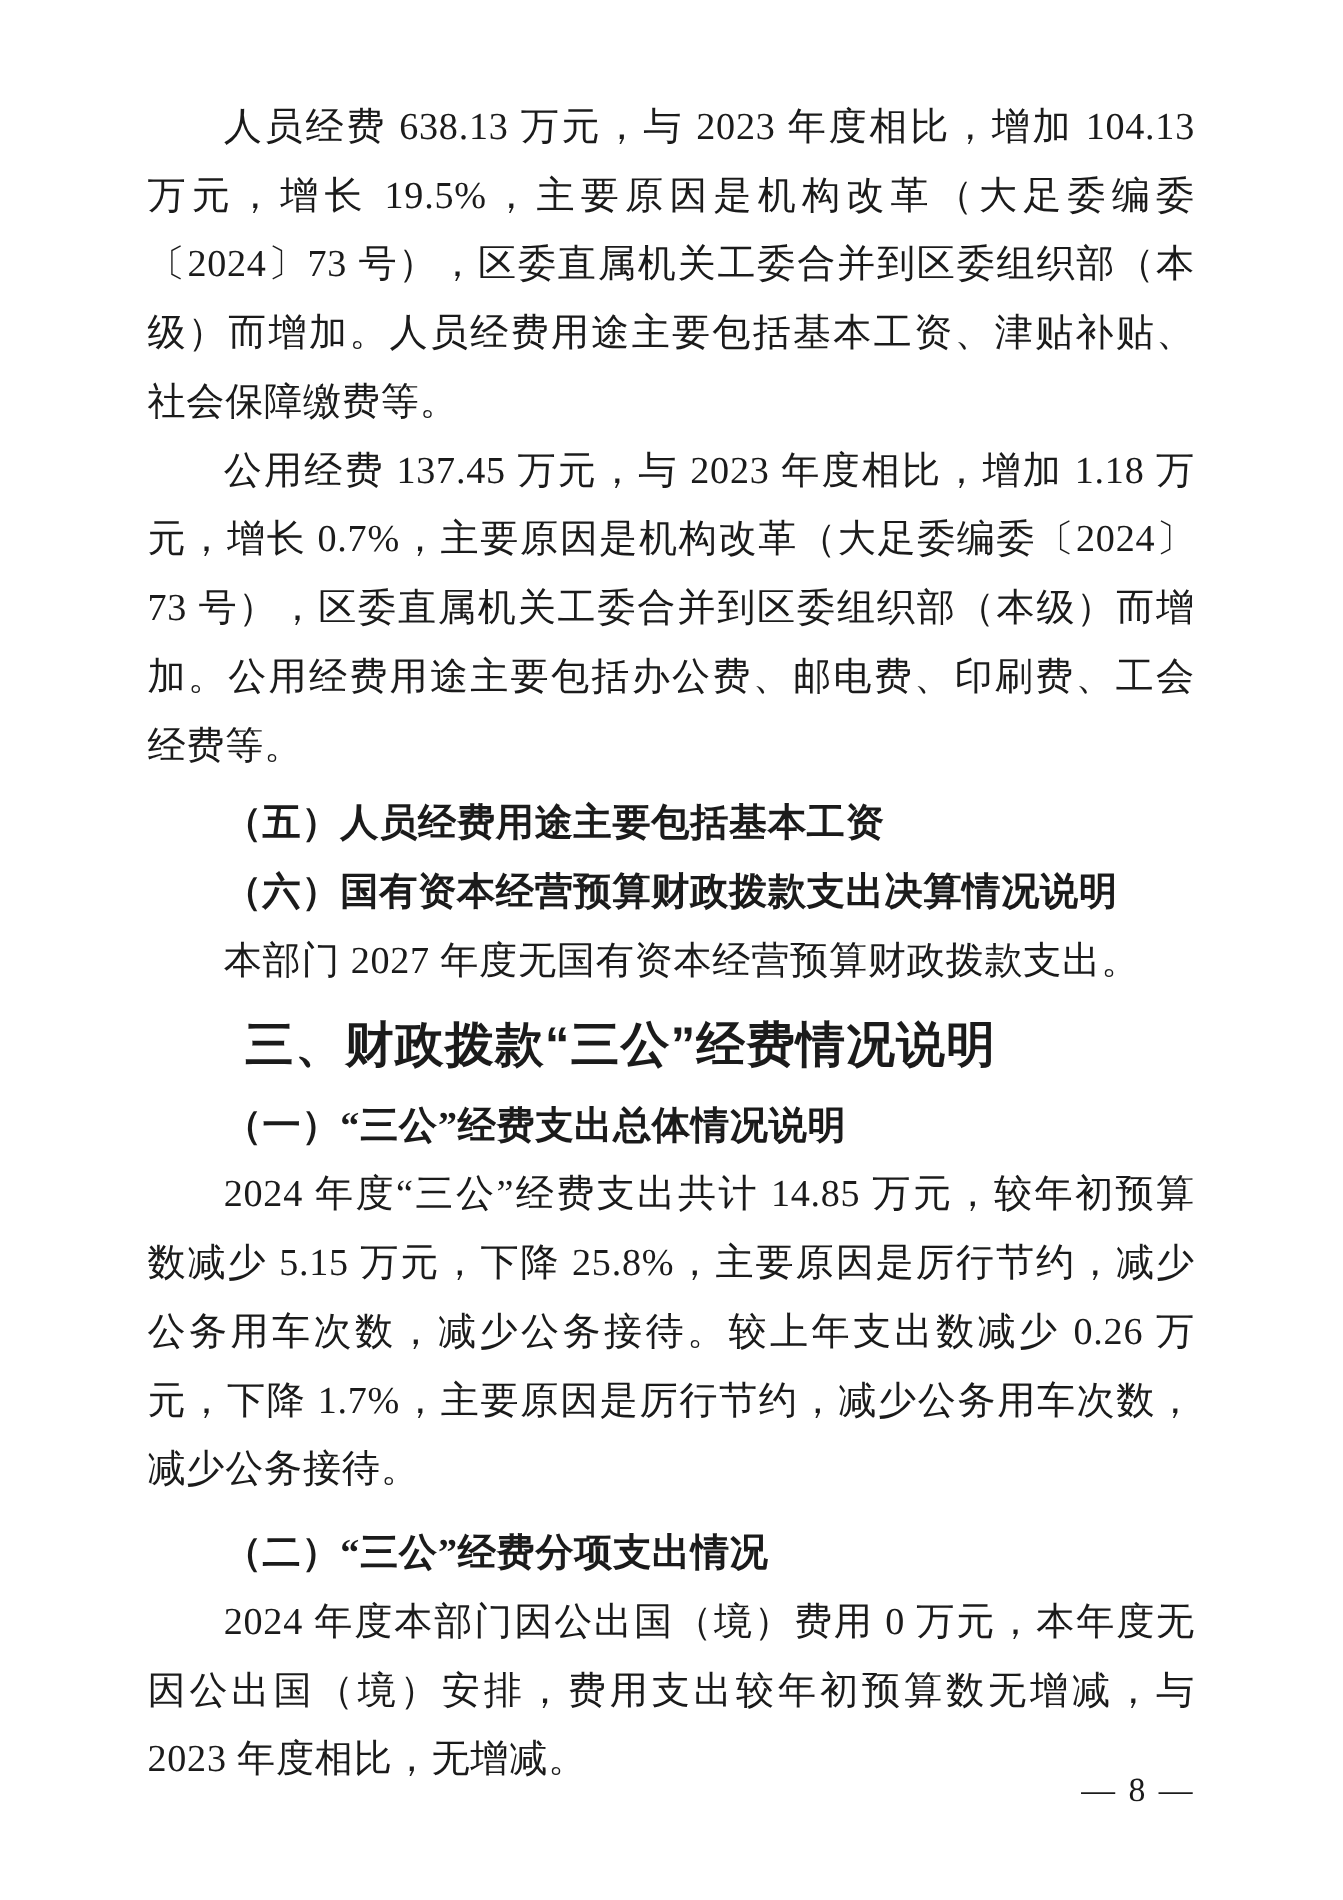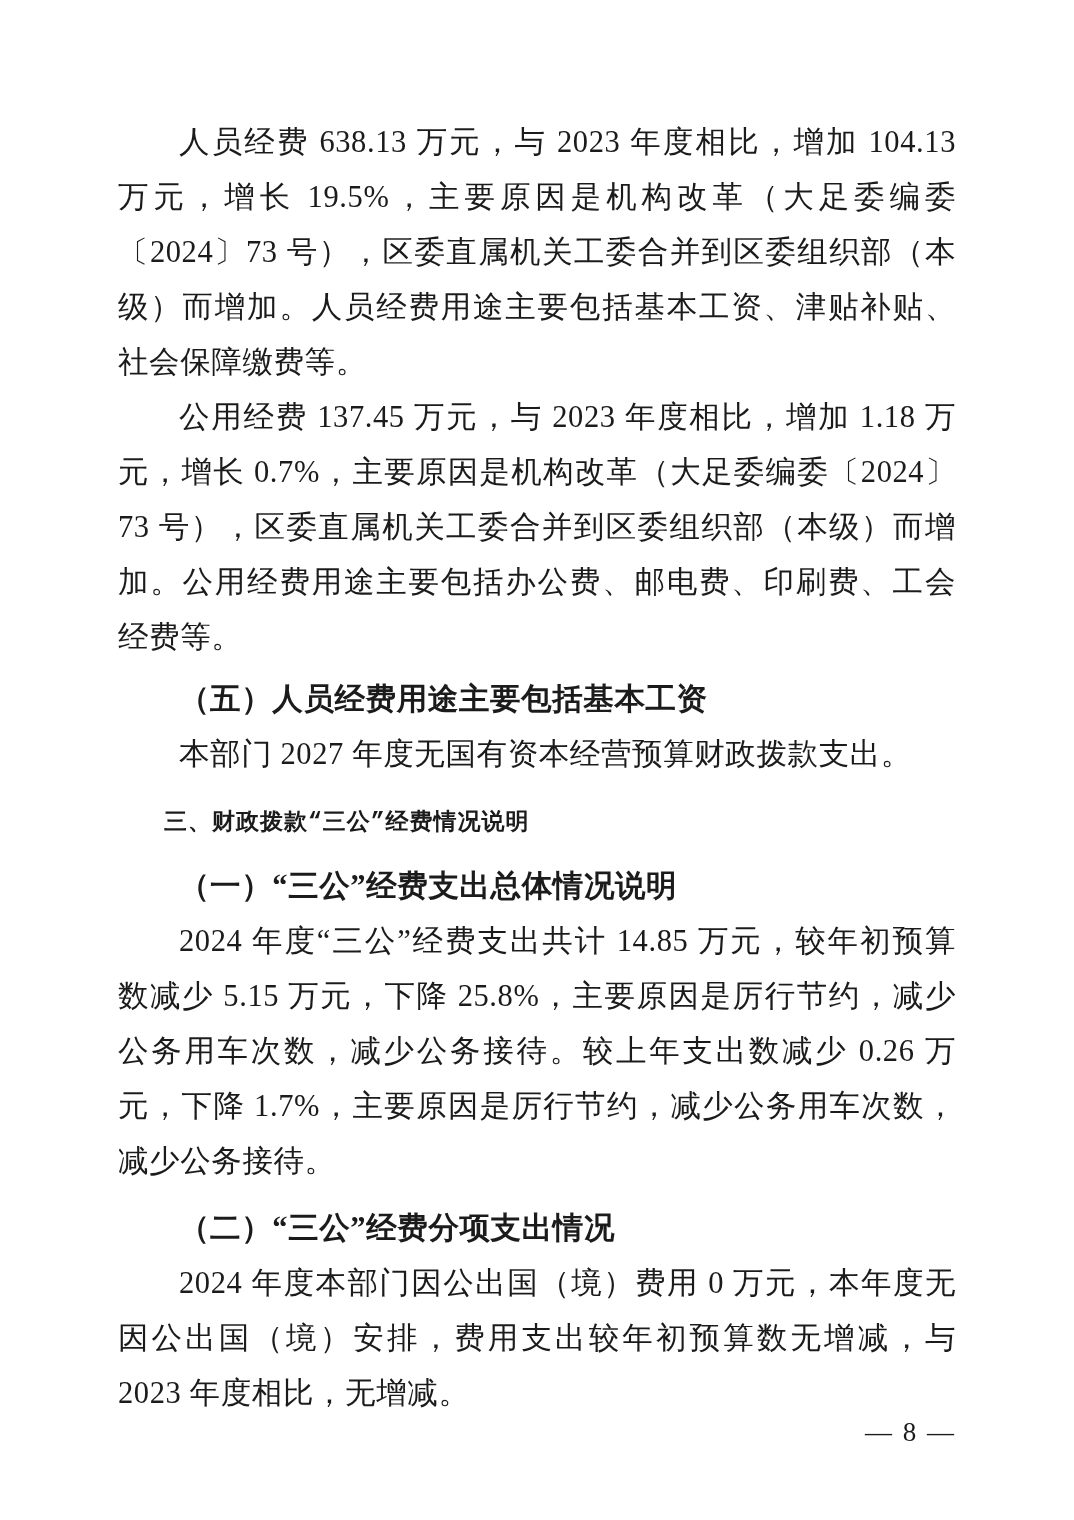--- a/index.html
+++ b/index.html
@@ -12,21 +12,21 @@
     height: 1520px;
     font-family: "Liberation Serif", "DejaVu Serif", serif;
     color: #1b1b1b;
     position: relative;
     overflow: hidden;
   }
   .page {
     box-sizing: border-box;
     width: 1074px;
     height: 1520px;
-    padding: 115px 118px 0 118px;
+    padding: 74px 118px 0 118px;
     position: relative;
   }
   .body-text {
     font-size: 30.5px;
     line-height: 55px;
     text-indent: 2em;
     text-align: justify;
     margin: 0;
     letter-spacing: 0.6px;
     font-family: "Liberation Serif", "DejaVu Serif", serif;
@@ -34,27 +34,27 @@
   .heading {
     font-size: 30.5px;
     line-height: 55px;
     text-indent: 2em;
     margin: 0;
     font-weight: bold;
     letter-spacing: 0.6px;
     font-family: "Liberation Serif", "DejaVu Serif", serif;
   }
   .heading-major {
-    font-size: 23px;
+    font-size: 39px;
     line-height: 58px;
     text-indent: 2em;
     margin: 0;
     font-weight: bold;
     letter-spacing: 1px;
-    font-family: Liberation Mono, monospace;
+    font-family: Liberation Sans, sans-serif;
   }
   .gap-sm { height: 7px; }
   .gap-md { height: 12px; }
   .footer {
     position: absolute;
     bottom: 72px;
     right: 118px;
     font-size: 27px;
     letter-spacing: 2px;
     color: #1b1b1b;
@@ -68,20 +68,21 @@
 
   <p class="body-text">人员经费 638.13 万元，与 2023 年度相比，增加 104.13 万元，增长 19.5%，主要原因是机构改革（大足委编委〔2024〕73 号），区委直属机关工委合并到区委组织部（本级）而增加。人员经费用途主要包括基本工资、津贴补贴、社会保障缴费等。</p>
 
   <p class="body-text">公用经费 137.45 万元，与 2023 年度相比，增加 1.18 万元，增长 0.7%，主要原因是机构改革（大足委编委〔2024〕73 号），区委直属机关工委合并到区委组织部（本级）而增加。公用经费用途主要包括办公费、邮电费、印刷费、工会经费等。</p>
 
   <div class="gap-sm"></div>
 
   <p class="heading">（五）人员经费用途主要包括基本工资</p>
 
 
+  <p class="heading">（六）国有资本经营预算财政拨款支出决算情况说明</p>
 
   <p class="body-text">本部门 2027 年度无国有资本经营预算财政拨款支出。</p>
 
   <div class="gap-md"></div>
 
   <p class="heading-major">三、财政拨款“三公”经费情况说明</p>
 
   <div class="gap-sm"></div>
 
   <p class="heading">（一）“三公”经费支出总体情况说明</p>

